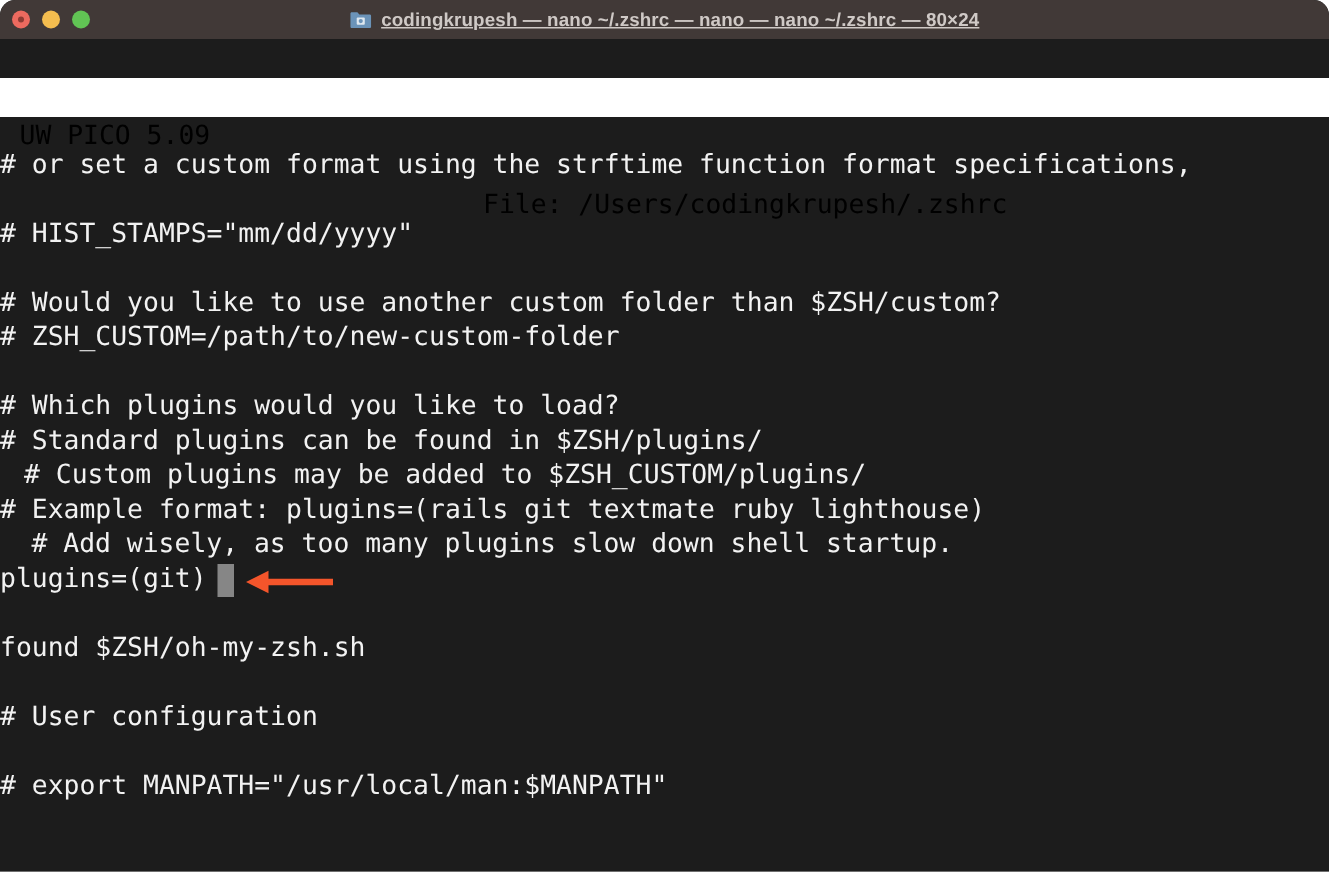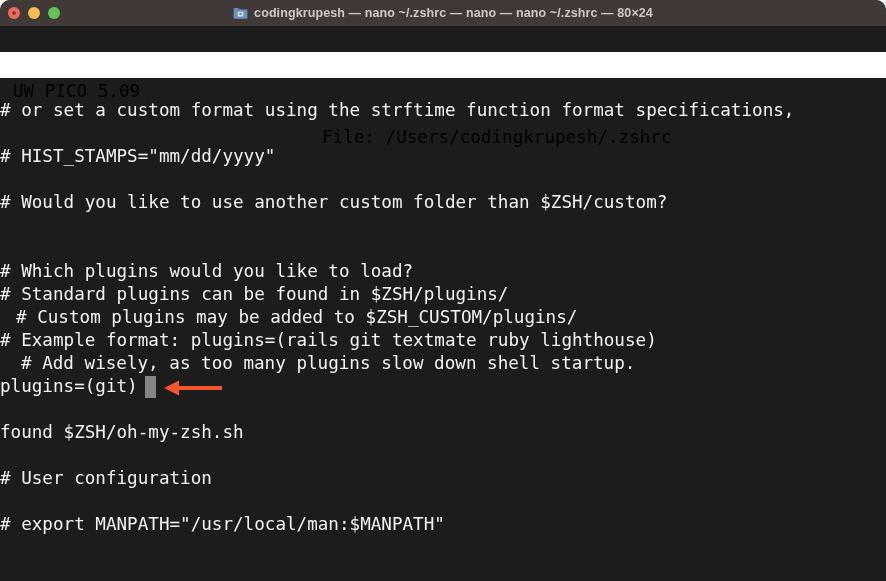--- a/index.html
+++ b/index.html
@@ -71,20 +71,21 @@
     pointer-events: none;
   }
   .title-icon { width: 15px; height: 13px; display: block; }
   .title-text {
     font-family: "Liberation Sans", sans-serif;
     font-size: 12.5px;
     font-weight: bold;
     color: #cfc9c6;
     white-space: nowrap;
     letter-spacing: 0.1px;
+    text-decoration: underline;
   }
 
   
   .term {
     position: relative;
     width: 886px;
     height: 555px;
     background: #1c1c1c;
   }
 
@@ -185,20 +186,21 @@
     <div class="statusbar">
       <span style="position:absolute; left:13px;">UW PICO 5.09</span>
       <span style="position:absolute; left:322px;margin-top:20px;">File: /Users/codingkrupesh/.zshrc</span>
     </div>
 
     <div class="body-area">
       <div class="row" style="top:21px;"># or set a custom format using the strftime function format specifications,</div>
       <div class="row" style="top:67px;"># HIST_STAMPS="mm/dd/yyyy"</div>
       <div class="row" style="top:90px;"></div>
       <div class="row" style="top:113px;"># Would you like to use another custom folder than $ZSH/custom?</div>
+      <div class="row" style="top:136px;"># ZSH_CUSTOM=/path/to/new-custom-folder</div>
       <div class="row" style="top:159px;"></div>
       <div class="row" style="top:182px;"># Which plugins would you like to load?</div>
       <div class="row" style="top:205px;"># Standard plugins can be found in $ZSH/plugins/</div>
       <div class="row" style="top:228px;padding-left:16px;"># Custom plugins may be added to $ZSH_CUSTOM/plugins/</div>
       <div class="row" style="top:251px;"># Example format: plugins=(rails git textmate ruby lighthouse)</div>
       <div class="row" style="top:274px;margin-left:21px;"># Add wisely, as too many plugins slow down shell startup.</div>
       <div class="row" style="top:297px;">plugins=(git)</div>
       <div class="row" style="top:320px;"></div>
       <div class="row" style="top:343px;">found $ZSH/oh-my-zsh.sh</div>
       <div class="row" style="top:366px;"></div>

